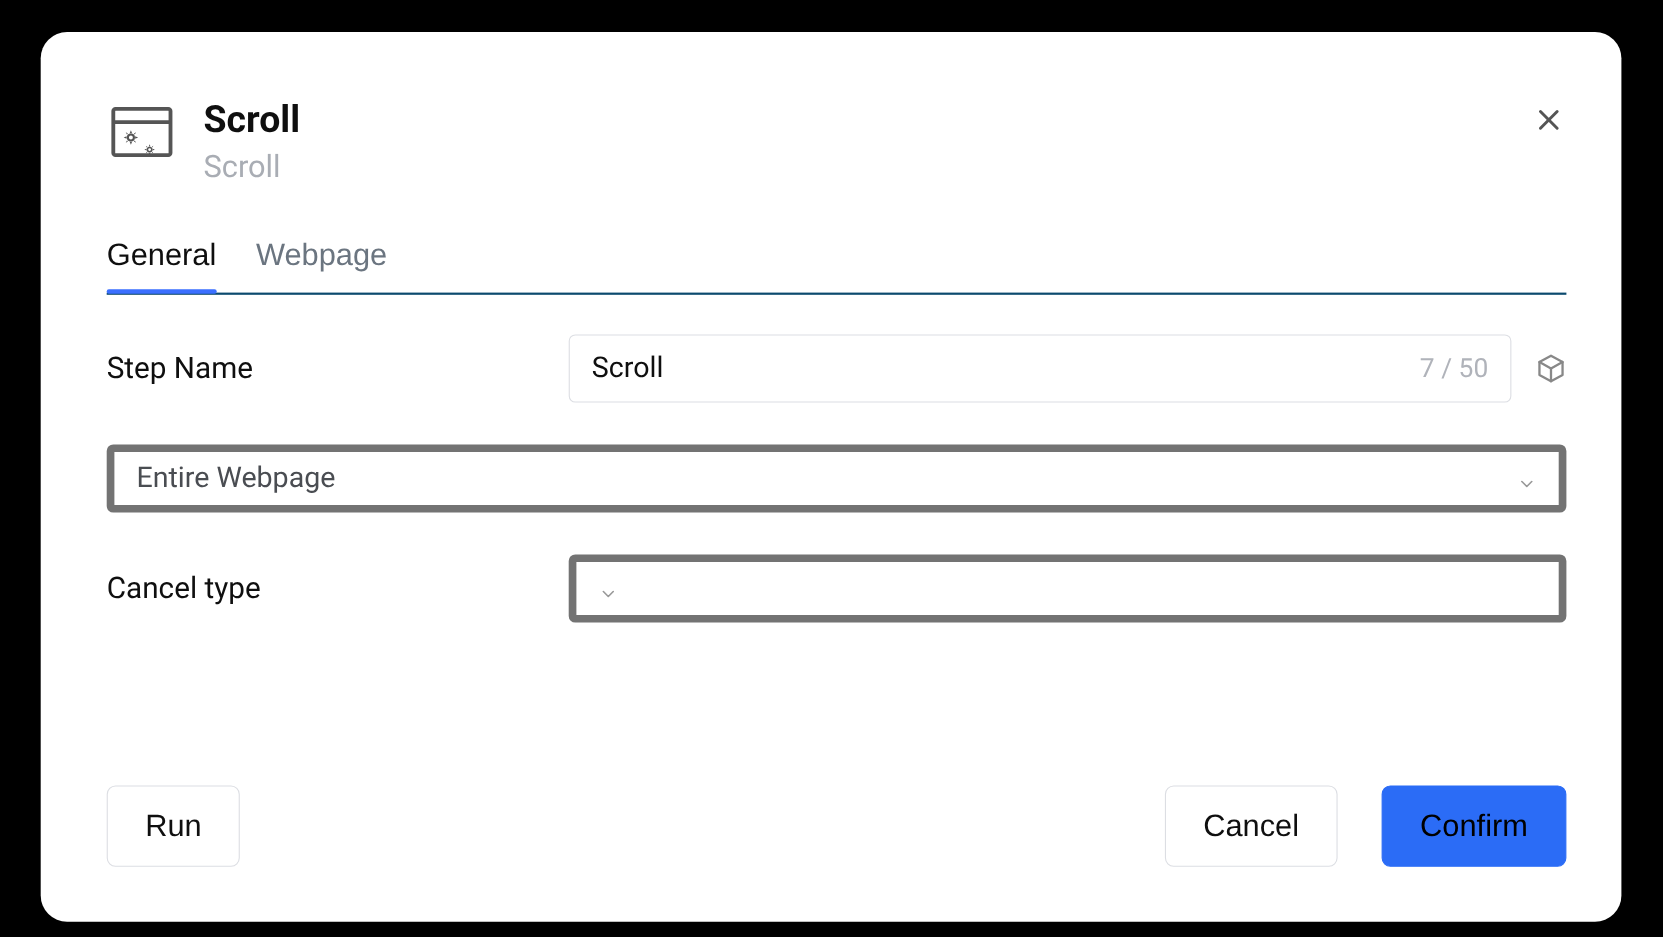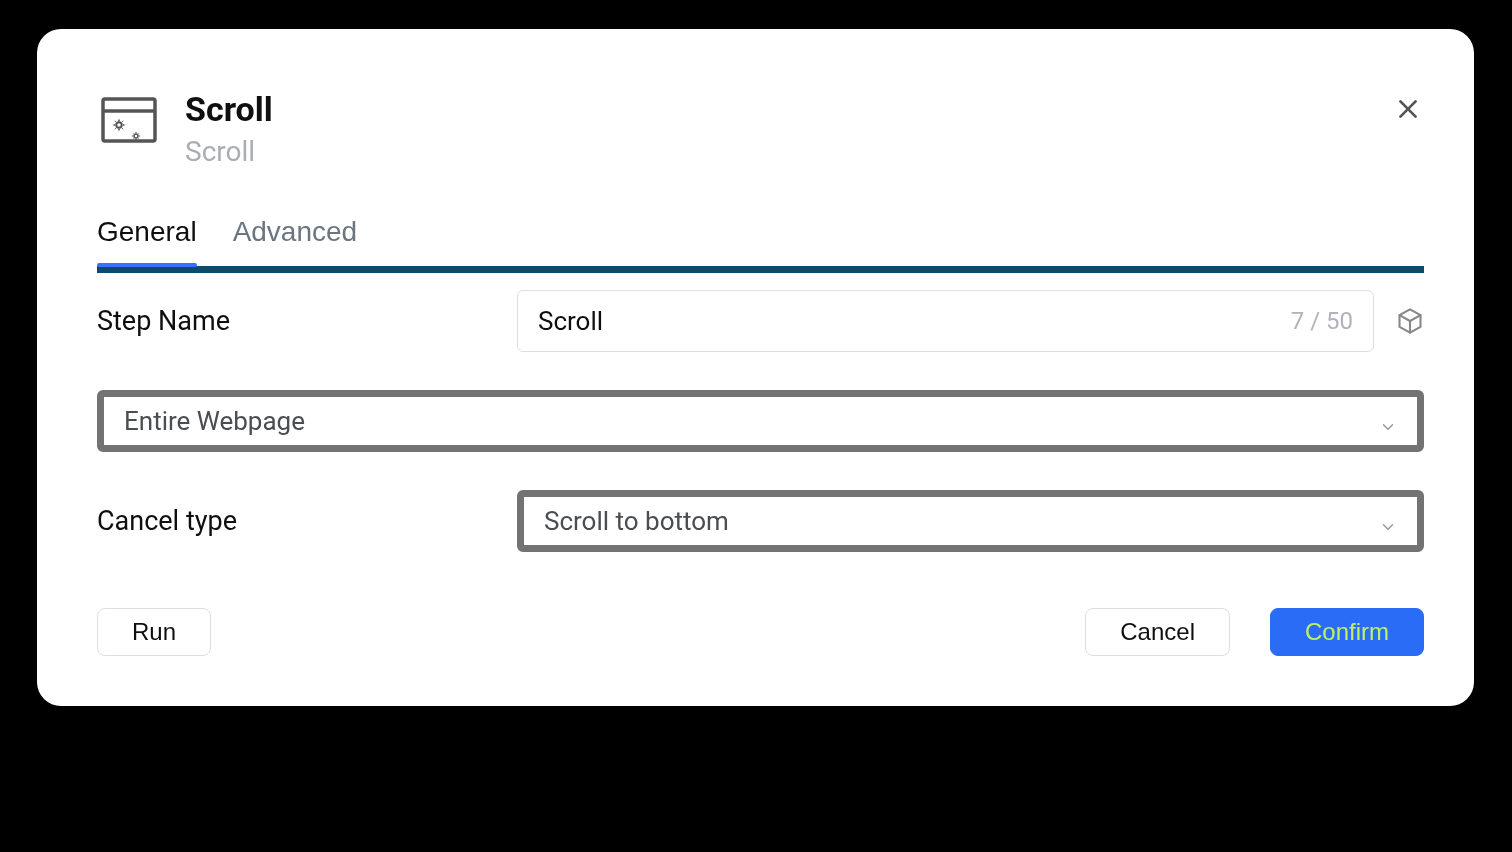--- a/index.html
+++ b/index.html
@@ -14,21 +14,21 @@
       width: 1512px;
       height: 852px;
       overflow: hidden;
     }
 
     .modal {
       position: absolute;
       left: 37px;
       top: 29px;
       width: 1437px;
-      height: 677px;
+      height: 809px;
       background: #fff;
       border-radius: 24px;
       padding: 60px 50px 50px 60px;
       display: flex;
       flex-direction: column;
     }
 
     .header {
       display: flex;
       align-items: flex-start;
@@ -72,22 +72,22 @@
       border: none;
       cursor: pointer;
       color: #555;
       display: flex;
       align-items: center;
       justify-content: center;
     }
 
     .tabs {
       display: flex;
-      border-bottom: 7px solid #0c4a6e;
-      margin-bottom: 17px;
+      border-bottom: 2px solid #0c4a6e;
+      margin-bottom: 36px;
     }
 
     .tab {
       font-size: 28px;
       font-weight: 400;
       color: #6b7580;
       padding: 0 0 18px 0;
       margin-right: 36px;
       cursor: pointer;
       border: none;
@@ -191,38 +191,38 @@
     }
 
     .footer {
       margin-top: auto;
       display: flex;
       align-items: center;
       justify-content: space-between;
     }
 
     .btn {
-      font-size: 24px;
-      padding: 9px 34px;
+      font-size: 28px;
+      padding: 20px 34px;
       border-radius: 8px;
       cursor: pointer;
       border: 1px solid #dcdee3;
       background: #fff;
       color: #0f0f0f;
     }
 
     .footer-right {
       display: flex;
       gap: 40px;
     }
 
     .btn-primary {
       background: #2b6cf6;
       border-color: #2b6cf6;
-      color: #bef264;
+      color: #000000;
     }
   </style>
 </head>
 <body>
 
 <div class="modal">
 
   <div class="header">
     <span class="header-icon">
       <svg viewBox="0 0 64 64" fill="none" stroke="currentColor" stroke-width="3.5">
@@ -247,21 +247,21 @@
         <svg width="26" height="26" viewBox="0 0 24 24" fill="none" stroke="currentColor" stroke-width="2.5" stroke-linecap="round">
           <line x1="5" y1="5" x2="19" y2="19"></line>
           <line x1="19" y1="5" x2="5" y2="19"></line>
         </svg>
       </span>
     </button>
   </div>
 
   <div class="tabs">
     <button class="tab active">General</button>
-    <button class="tab">Advanced</button>
+    <button class="tab">Webpage</button>
   </div>
 
   <div class="form-rows">
 
     <div class="form-row">
       <div class="label">Step Name</div>
       <div class="input-wrap">
         <div class="text-input">
           <span class="value">Scroll</span>
           <span class="counter">7 / 50</span>
@@ -286,21 +286,20 @@
             </svg>
           </span>
         </div>
       </div>
     </div>
 
     <div class="form-row">
       <div class="label">Cancel type</div>
       <div class="input-wrap">
         <div class="select">
-          <span class="sel-value">Scroll to bottom</span>
           <span class="chevron-down">
             <svg viewBox="0 0 24 24" fill="none" stroke="currentColor" stroke-width="2" stroke-linecap="round" stroke-linejoin="round">
               <polyline points="6 9 12 15 18 9"></polyline>
             </svg>
           </span>
         </div>
       </div>
     </div>
 
   </div>

